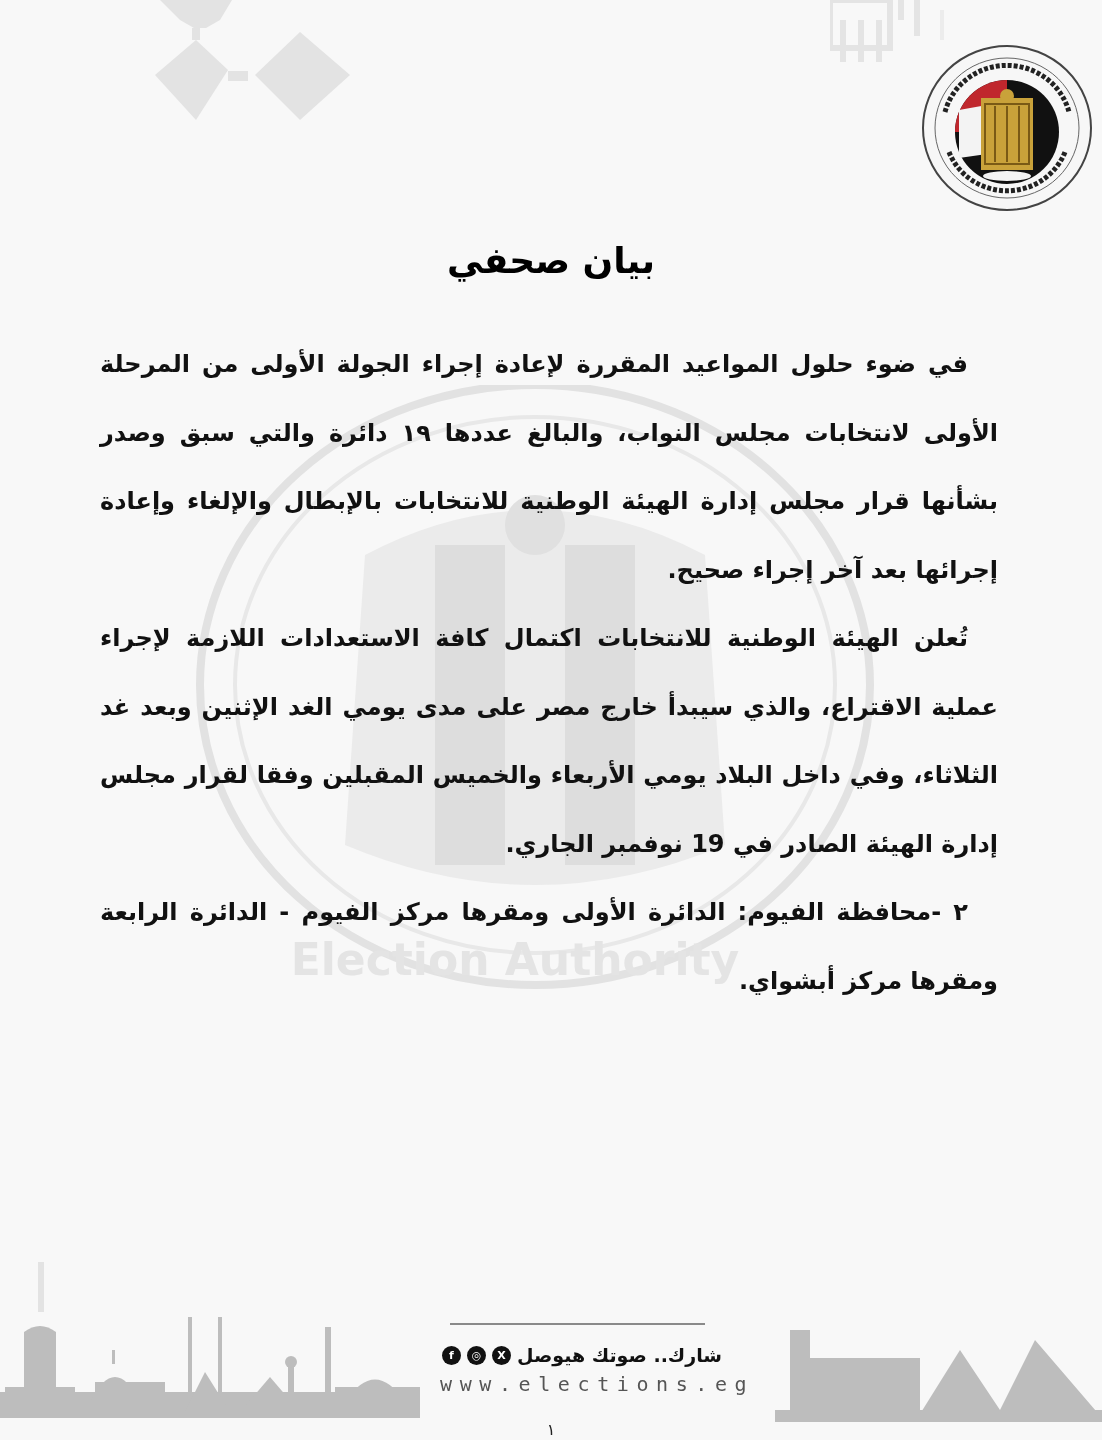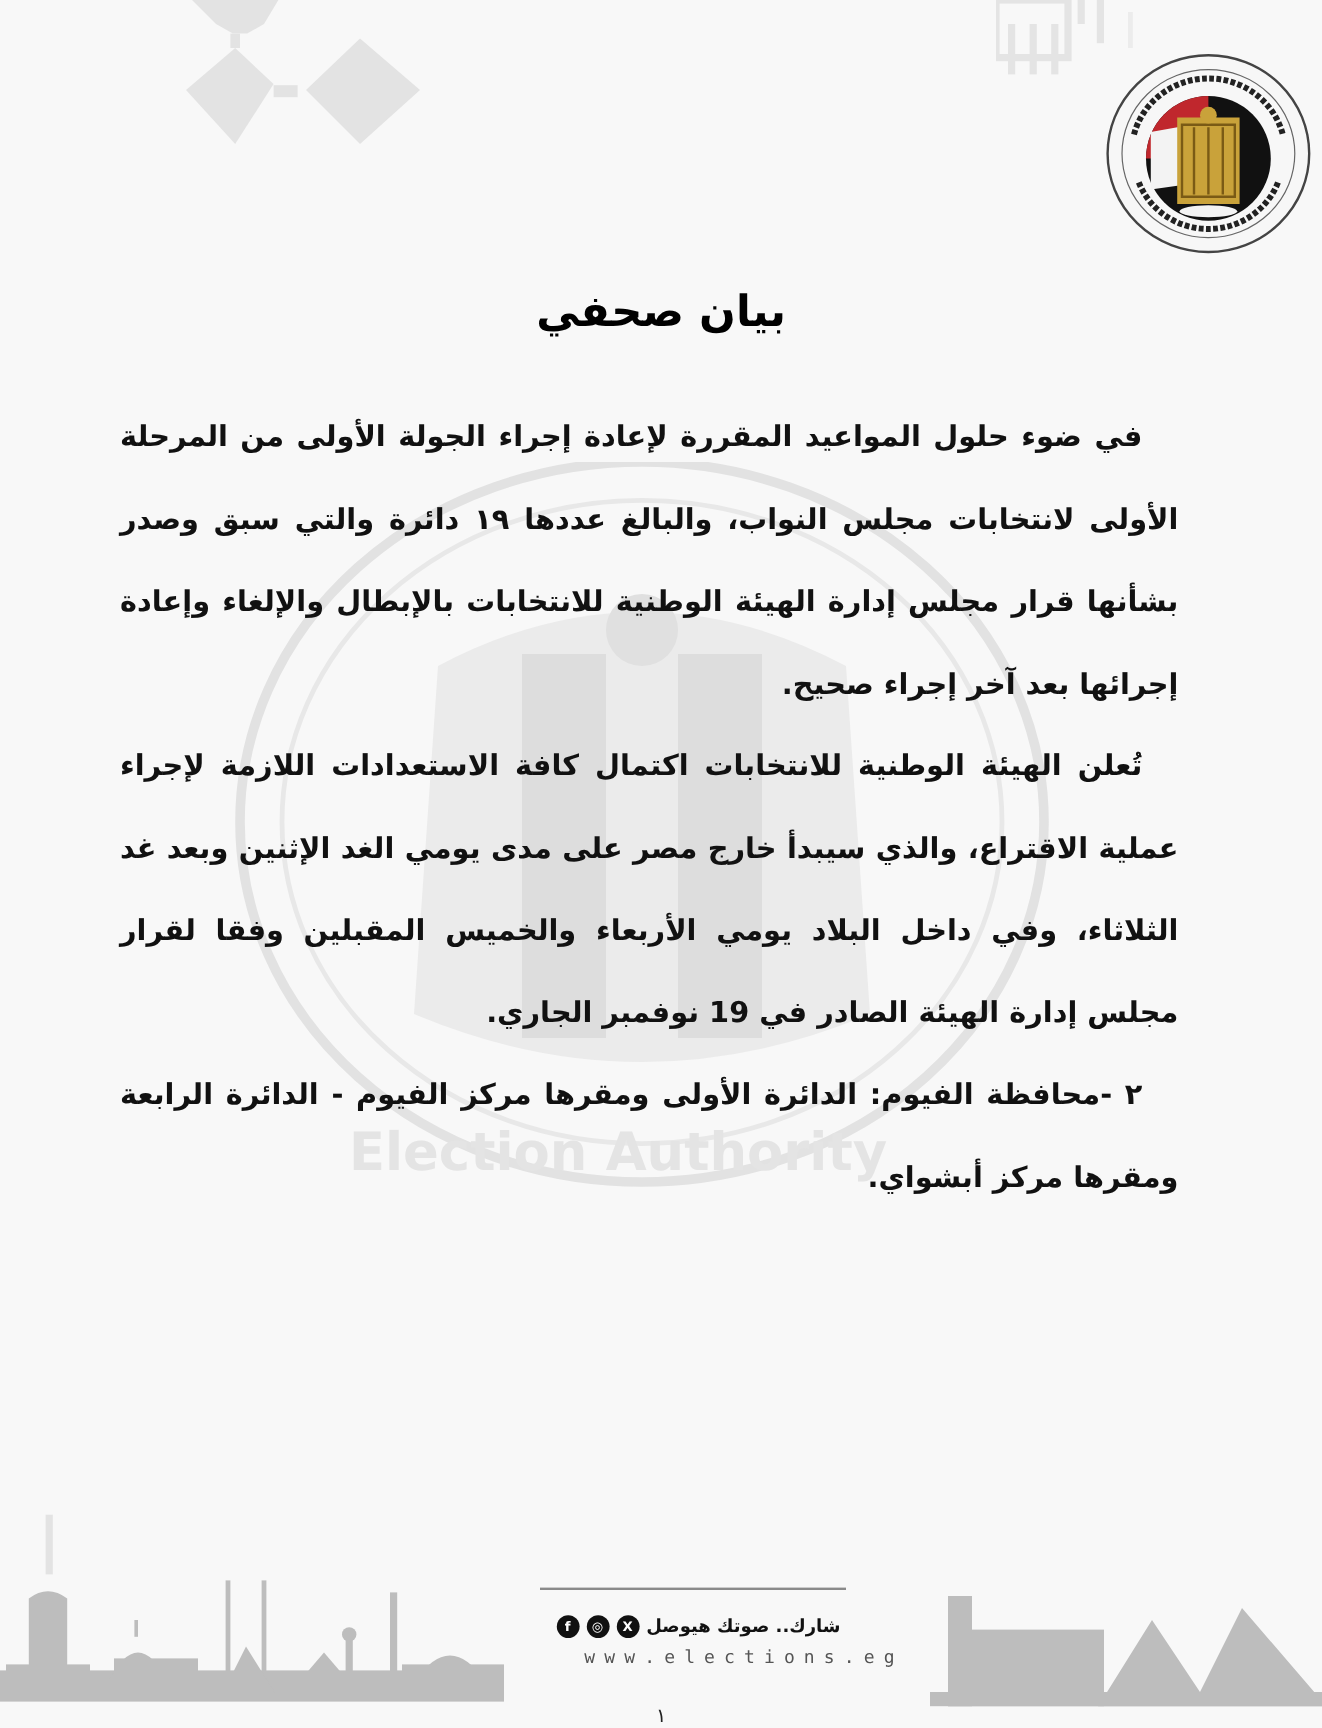--- a/index.html
+++ b/index.html
@@ -23,51 +23,50 @@
 
     
     .title {
       position: absolute; left: 0; right: 0; top: 240px; text-align: center;
       font-size: 36px; font-weight: bold; direction: rtl; color: #000;
       font-family: "DejaVu Sans", sans-serif;
     }
 
     
     .body-text {
-      position: absolute; left: 100px; right: 120px; top: 330px;
+      position: absolute; left: 100px; right: 104px; top: 330px;
       direction: rtl; text-align: justify; text-align-last: right;
       font-size: 24px; font-weight: bold; line-height: 68.5px;
       font-family: "DejaVu Sans", sans-serif;
     }
     .body-text p { margin: 0; }
     .body-text p.indent { text-indent: 30px; }
     .body-text .list-item { text-indent: 30px; }
 
     
     .skyline-left { position: absolute; left: 0; top: 1262px; width: 420px; height: 160px; }
     .skyline-right { position: absolute; left: 775px; top: 1300px; width: 327px; height: 122px; }
     .footer-line { position: absolute; left: 450px; top: 1323px; width: 255px; height: 2px; background: #8a8a8a; }
     .footer-slogan {
       position: absolute; left: 432px; top: 1338px; width: 300px; height: 34px;
       display: flex; align-items: center; justify-content: center; gap: 6px;
     }
     .footer-slogan .slogan-text {
-      direction: rtl; font-weight: bold; font-size: 15px; color: #111;
+      direction: rtl; font-weight: bold; font-size: 19px; color: #111;
       font-family: "DejaVu Sans", sans-serif;
     }
     .social-icon {
       width: 19px; height: 19px; border-radius: 50%; background: #111; color: #fff;
       font-size: 11px; font-weight: bold; display: inline-flex; align-items: center; justify-content: center;
       font-family: "DejaVu Sans", sans-serif;
     }
     .footer-url {
       position: absolute; left: 440px; top: 1372px; width: 280px; text-align: center;
-      letter-spacing: 7.6px; font-size: 15px; color: #555;
+      letter-spacing: 7.6px; font-size: 20px; color: #555;
       font-family: "DejaVu Sans Mono", monospace;
-      margin-left: 40px;
     }
     .page-number {
       position: absolute; left: 0; right: 0; top: 1420px; text-align: center;
       font-size: 16px; color: #222; font-family: "DejaVu Sans", sans-serif;
     }
   </style>
 </head>
 <body>
 
 <div class="page">

